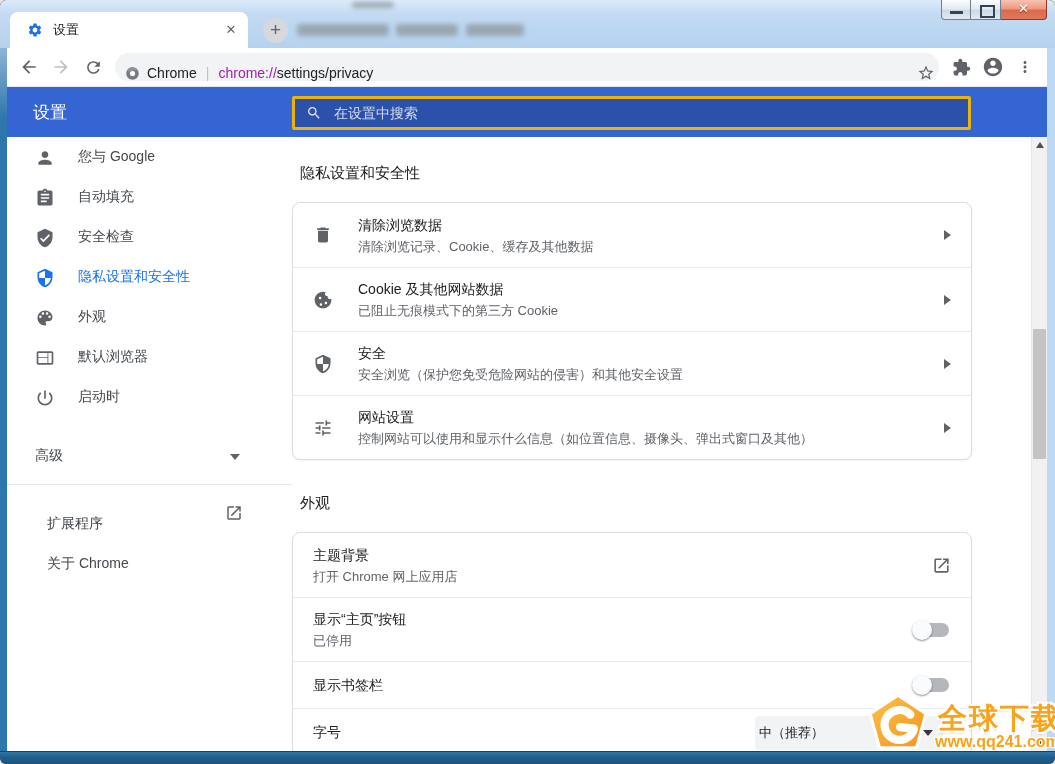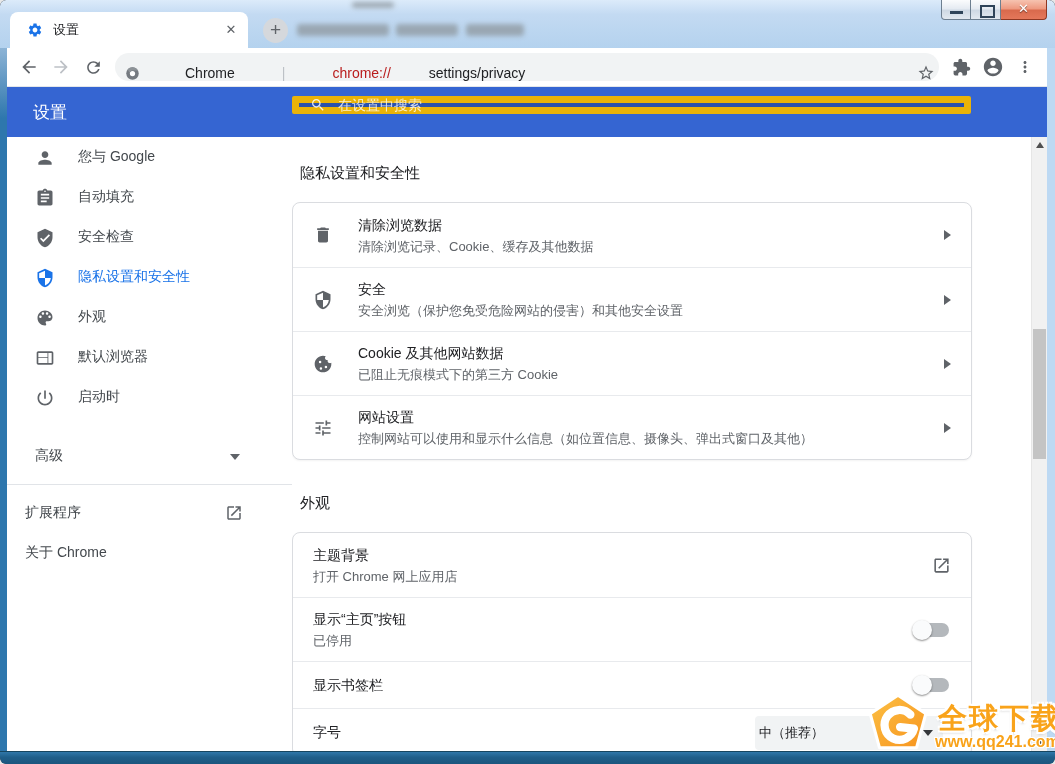--- a/index.html
+++ b/index.html
@@ -38,48 +38,48 @@
     line-height:18px;text-align:center;}
   .newtab-btn{position:absolute;left:263px;top:18px;width:25px;height:25px;border-radius:50%;
     background:#d5d8dc;color:#5f6368;font-size:19px;line-height:24px;text-align:center;z-index:2;}
   
   .toolbar{position:absolute;left:7px;right:8px;top:48px;height:39px;background:#fff;
     display:flex;align-items:center;padding:0 6px;border-bottom:1px solid #e4e7ea;}
   .nav-ic{width:28px;height:28px;display:flex;align-items:center;justify-content:center;
     color:#5f6368;flex:0 0 auto;margin:0 2px;}
   .nav-ic.disabled{color:#bdc1c6;}
   .omnibox{flex:1;height:28px;margin:0 6px;background:#f1f3f4;border-radius:14px;
-    display:flex;align-items:center;padding:12px 4px 0 10px;min-width:0;gap:38px;}
+    display:flex;align-items:center;padding:12px 4px 0 10px;min-width:0;}
   .site-label{font-size:14px;color:#202124;margin:0 9px 0 7px;}
   .url-sep{color:#bdc1c6;font-size:14px;margin-right:9px;}
-  .url-scheme{font-size:14px;color:#b91c1c;}
+  .url-scheme{font-size:14px;color:#a21caf;}
   .url-path{font-size:14px;color:#202124;}
   .omni-spacer{flex:1;}
   
   .set-header{position:absolute;left:7px;right:8px;top:87px;height:50px;background:#3565d2;
     display:flex;align-items:center;}
   .set-title{color:#fff;font-size:17px;font-weight:400;margin-left:26px;}
-  .set-search{position:absolute;left:285px;top:9px;width:679px;height:18px;background:#2b51ab;
-    border:7px solid #eab308;border-radius:2px;display:flex;align-items:center;padding:0 11px;}
+  .set-search{position:absolute;left:285px;top:9px;width:679px;height:34px;background:#2b51ab;
+    border:3px solid #eab308;border-radius:2px;display:flex;align-items:center;padding:0 11px;}
   .set-search input{flex:1;background:transparent;border:none;outline:none;color:#fff;
     font-size:14px;margin-left:10px;font-family:inherit;}
   .set-search input::placeholder{color:rgba(255,255,255,.78);}
   
   .body{position:absolute;left:7px;right:8px;top:137px;bottom:13px;background:#fff;overflow:hidden;}
   .sidebar{position:absolute;left:0;top:0;bottom:0;width:285px;padding-top:11px;}
   .side-item{height:40px;display:flex;padding-left:28px;color:#43484d;font-size:14px;}
   .side-item .s-ic{width:20px;height:20px;color:#5f6368;margin-right:23px;flex:0 0 auto;}
   .side-item.active{color:#1a73e8;}
   .side-item.active .s-ic{color:#1a73e8;}
   .side-adv{height:40px;margin-top:8px;display:flex;align-items:center;padding-left:28px;
     color:#43484d;font-size:14px;position:relative;}
   .caret-down{position:absolute;left:223px;top:18px;width:0;height:0;
     border-left:5px solid transparent;border-right:5px solid transparent;border-top:6px solid #5f6368;}
   .side-divider{border-top:1px solid #e1e4e8;margin:8px 0;}
-  .side-foot{height:40px;display:flex;align-items:center;padding-left:18px;color:#43484d;
+  .side-foot{height:40px;display:flex;align-items:flex-end;padding-left:40px;color:#43484d;
     font-size:14px;position:relative;}
   .foot-ic{position:absolute;left:218px;top:11px;width:18px;height:18px;color:#5f6368;}
   
   .main{position:absolute;left:285px;right:16px;top:0;bottom:0;overflow:hidden;}
   .section-title{font-size:15px;font-weight:400;color:#202124;margin:27px 0 0 8px;}
   .card{width:680px;margin-top:19px;background:#fff;border:1px solid #dadce0;border-radius:8px;
     box-shadow:0 1px 2px rgba(0,0,0,.05);overflow:hidden;}
   .card + .section-title{margin-top:34px;}
   .row{display:flex;align-items:center;padding:0 20px;position:relative;justify-content:flex-end;}
   .row + .row{border-top:1px solid #e8eaed;}
@@ -276,35 +276,35 @@
               <path d="M6 19c0 1.1.9 2 2 2h8c1.1 0 2-.9 2-2V7H6v12zM19 4h-3.5l-1-1h-5l-1 1H5v2h14V4z"></path>
             </svg>
           <div class="row-text">
             <div class="row-title">清除浏览数据</div>
             <div class="row-sub">清除浏览记录、Cookie、缓存及其他数据</div>
           </div>
           <span class="arrow-r"></span>
         </div>
         <div class="row h64">
           <svg class="row-ic" viewBox="0 0 24 24" fill="currentColor">
+              <path d="M12 2C6.5 2 2 6.5 2 12s4.5 10 10 10 10-4.5 10-10c0-.5 0-1-.1-1.5-.6.4-1.4.6-2.2.4-1-.2-1.8-1-2.1-2-.2-.6-.1-1.2.1-1.7-.7.2-1.5.1-2.2-.4-.8-.5-1.2-1.4-1.1-2.3.1-.8.5-1.4 1.1-1.8C14.3 2.2 13.2 2 12 2zm-3.5 6a1.5 1.5 0 1 1 0 3 1.5 1.5 0 0 1 0-3zm7 6a1.5 1.5 0 1 1 0 3 1.5 1.5 0 0 1 0-3zm-6 2a1.5 1.5 0 1 1 0 3 1.5 1.5 0 0 1 0-3z"></path>
+            </svg>
+          <div class="row-text">
+            <div class="row-title">Cookie 及其他网站数据</div>
+            <div class="row-sub">已阻止无痕模式下的第三方 Cookie</div>
+          </div>
+          <span class="arrow-r"></span>
+        </div>
+        <div class="row h64">
+          <svg class="row-ic" viewBox="0 0 24 24" fill="currentColor">
               <path d="M12 1L3 5v6c0 5.55 3.84 10.74 9 12 5.16-1.26 9-6.45 9-12V5l-9-4zm0 10.99h7c-.53 4.12-3.28 7.79-7 8.94V12H5V6.3l7-3.11v8.8z"></path>
             </svg>
           <div class="row-text">
             <div class="row-title">安全</div>
             <div class="row-sub">安全浏览（保护您免受危险网站的侵害）和其他安全设置</div>
-          </div>
-          <span class="arrow-r"></span>
-        </div>
-        <div class="row h64">
-          <svg class="row-ic" viewBox="0 0 24 24" fill="currentColor">
-              <path d="M12 2C6.5 2 2 6.5 2 12s4.5 10 10 10 10-4.5 10-10c0-.5 0-1-.1-1.5-.6.4-1.4.6-2.2.4-1-.2-1.8-1-2.1-2-.2-.6-.1-1.2.1-1.7-.7.2-1.5.1-2.2-.4-.8-.5-1.2-1.4-1.1-2.3.1-.8.5-1.4 1.1-1.8C14.3 2.2 13.2 2 12 2zm-3.5 6a1.5 1.5 0 1 1 0 3 1.5 1.5 0 0 1 0-3zm7 6a1.5 1.5 0 1 1 0 3 1.5 1.5 0 0 1 0-3zm-6 2a1.5 1.5 0 1 1 0 3 1.5 1.5 0 0 1 0-3z"></path>
-            </svg>
-          <div class="row-text">
-            <div class="row-title">Cookie 及其他网站数据</div>
-            <div class="row-sub">已阻止无痕模式下的第三方 Cookie</div>
           </div>
           <span class="arrow-r"></span>
         </div>
         <div class="row h64">
           <svg class="row-ic" viewBox="0 0 24 24" fill="currentColor">
               <path d="M3 17v2h6v-2H3zM3 5v2h10V5H3zm10 16v-2h8v-2h-8v-2h-2v6h2zM7 9v2H3v2h4v2h2V9H7zm14 4v-2H11v2h10zm-6-4h2V7h4V5h-4V3h-2v6z"></path>
             </svg>
           <div class="row-text">
             <div class="row-title">网站设置</div>
             <div class="row-sub">控制网站可以使用和显示什么信息（如位置信息、摄像头、弹出式窗口及其他）</div>

